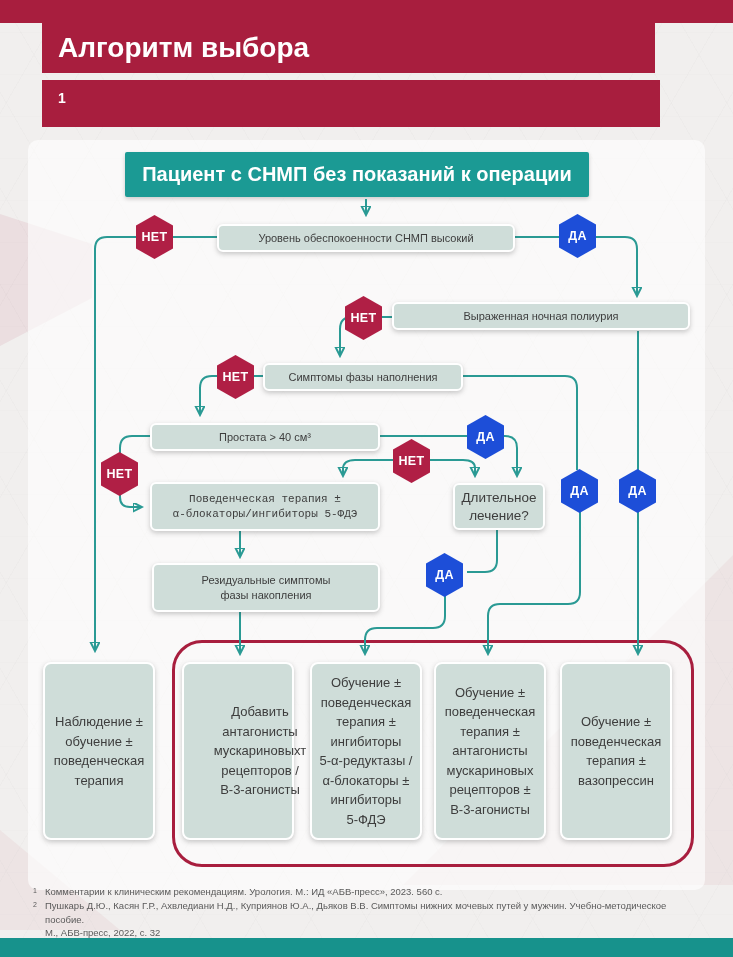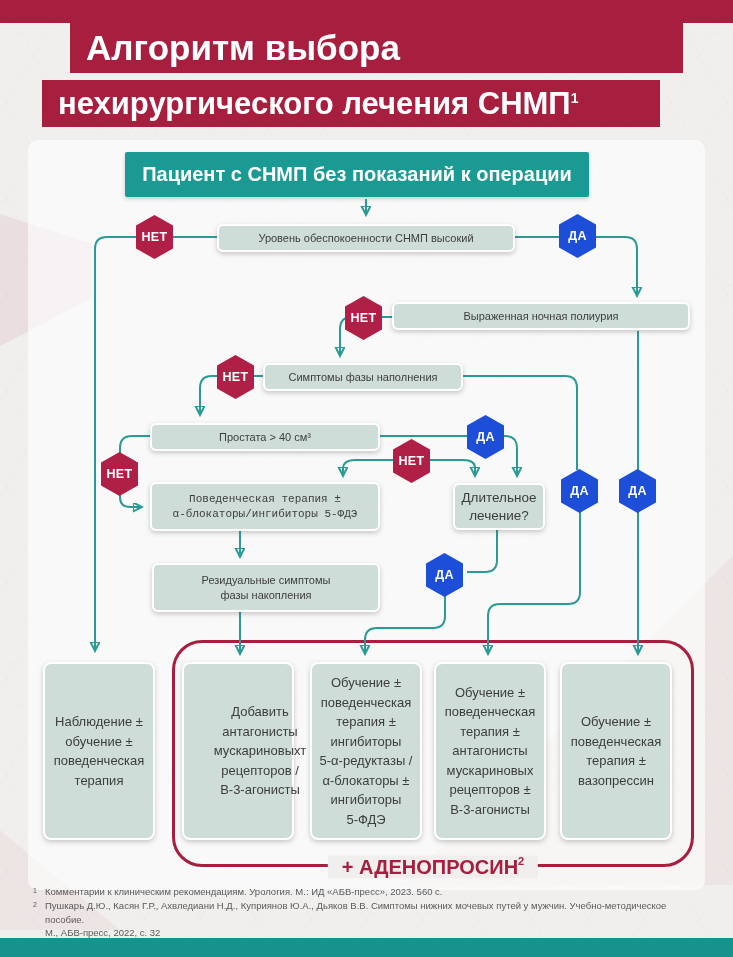--- a/index.html
+++ b/index.html
@@ -18,21 +18,21 @@
   .bg-pink-bottomright { right:0; top:555px; width:330px; height:330px; background:rgba(168,30,62,.05);
     clip-path:polygon(100% 0, 100% 100%, 0 100%); }
   .bg-pink-bottomleft { left:0; top:830px; width:120px; height:100px; background:rgba(168,30,62,.05);
     clip-path:polygon(0 0, 100% 100%, 0 100%); }
   .panel { position:absolute; left:28px; top:140px; width:677px; height:750px;
     background:rgba(255,255,255,.62); border-radius:10px; }
 
   
   .top-strip { position:absolute; left:0; top:0; width:733px; height:23px; background:#a81e3e; }
   .title-band { position:absolute; background:#a81e3e; color:#fff; font-weight:bold; display:flex; align-items:center; }
-  .title-band1 { left:42px; top:23px; width:613px; height:50px; font-size:35px; padding-left:16px;margin-left:28px; }
+  .title-band1 { left:42px; top:23px; width:613px; height:50px; font-size:28px; padding-left:16px; }
   .title-band2 { left:42px; top:80px; width:618px; height:47px; font-size:31px; padding-left:16px; }
   .title-band sup { font-size:14px; vertical-align:top; line-height:1; margin-top:-12px; }
 
   .banner { position:absolute; left:125px; top:152px; width:464px; height:45px; background:#1b9a94;
     color:#fff; font-weight:bold; font-size:20px; display:flex; align-items:center; justify-content:center;
     border-radius:2px; box-shadow:0 2px 4px rgba(0,0,0,.18); }
 
   svg.connectors { position:absolute; left:0; top:0; z-index:3; }
   svg.connectors path { fill:none; stroke:#2a9a94; stroke-width:2; }
 
@@ -82,21 +82,20 @@
   <div class="bgshape bg-pink-left"></div>
   <div class="bgshape bg-pink-bottomright"></div>
   <div class="bgshape bg-pink-bottomleft"></div>
   <div class="panel"></div>
 
   <div class="top-strip"></div>
   <div class="title-band title-band1">
     <span>Алгоритм выбора</span>
   </div>
   <div class="title-band title-band2">
-    <span>нехирургического лечения СНМП</span>
       <sup>1</sup>
   </div>
 
   <div class="banner">Пациент с СНМП без показаний к операции</div>
 
   <svg class="connectors" width="733" height="957" viewBox="0 0 733 957">
     <defs>
       <marker id="ah" markerUnits="userSpaceOnUse" markerWidth="11" markerHeight="11" refX="8" refY="4.5" orient="auto">
         <path d="M0,0 L9,4.5 L0,9 Z" fill="#2a9a94" stroke="none"></path>
       </marker>
@@ -167,23 +166,20 @@
 терапия ±
 антагонисты
 мускариновых
 рецепторов ±
 В-3-агонисты</div>
   <div class="outcome b5">Обучение ±
 поведенческая
 терапия ±
 вазопрессин</div>
 
-  <div class="adeno">
-    <span>+ АДЕНОПРОСИН</span><sup>2</sup>
-  </div>
 
   <div class="footnotes">
     <div class="footnote">
       <span class="mark">1</span>
       <span class="txt">Комментарии к клиническим рекомендациям. Урология. М.: ИД «АБВ-пресс», 2023. 560 с.</span>
     </div>
     <div class="footnote">
       <span class="mark">2</span>
       <span class="txt">Пушкарь Д.Ю., Касян Г.Р., Ахвледиани Н.Д., Куприянов Ю.А., Дьяков В.В. Симптомы нижних мочевых путей у мужчин. Учебно-методическое пособие.
 М., АБВ-пресс, 2022, с. 32</span>

